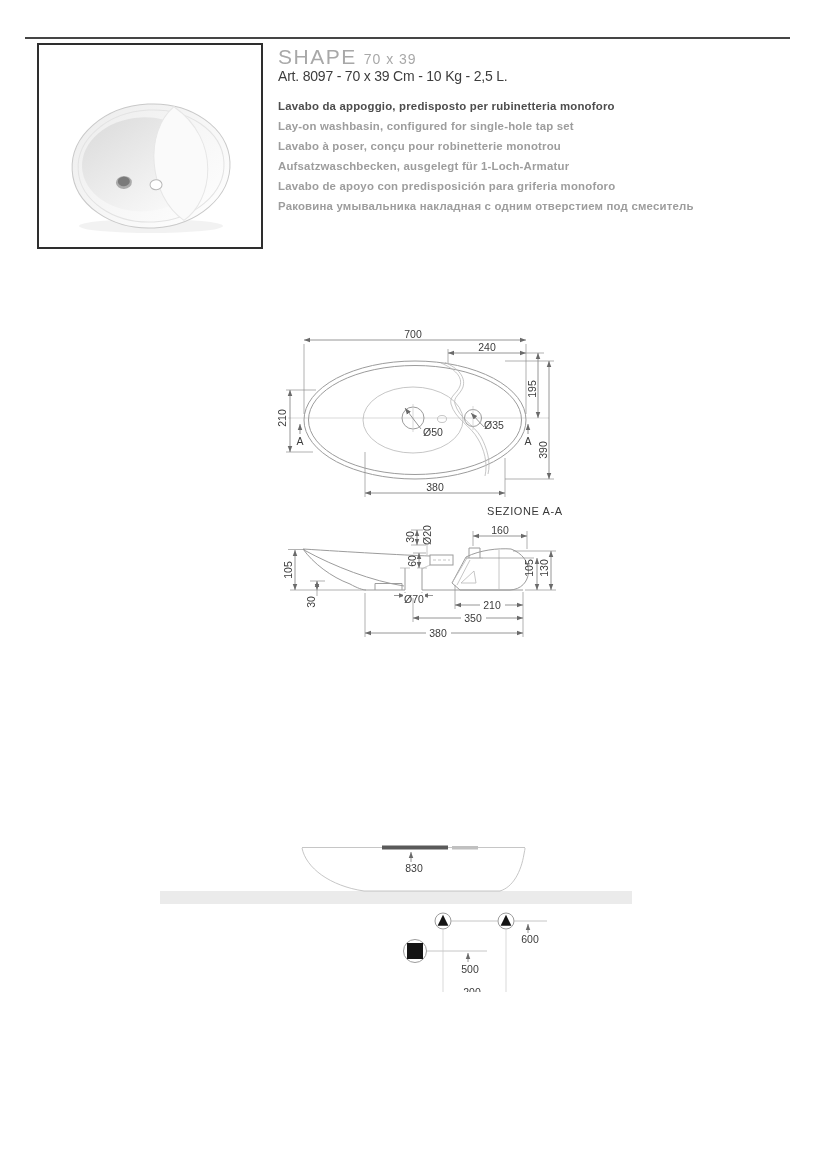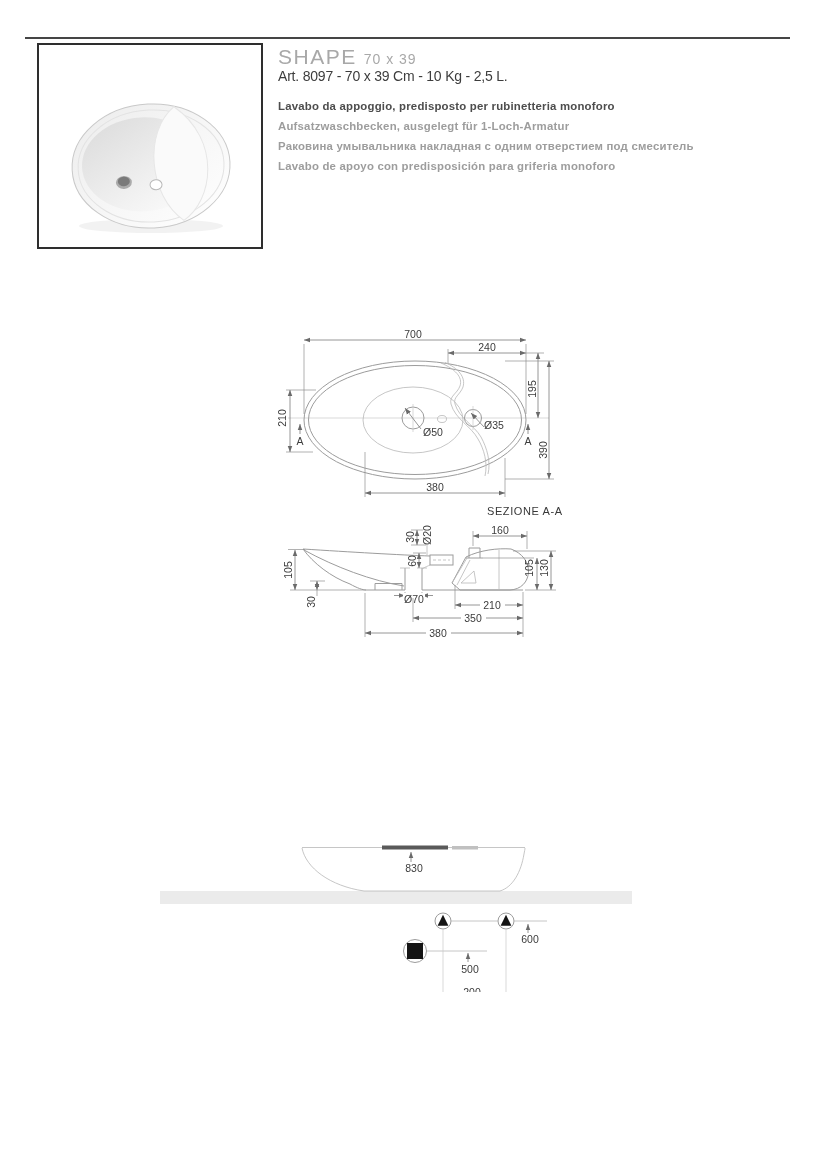--- a/index.html
+++ b/index.html
@@ -62,23 +62,25 @@
       </g>
     </svg>
   </div>
 
   <div class="hdr series-line">
     <span>SHAPE</span><span class="series-size">70 x 39</span>
   </div>
   <div class="hdr art-line">Art. 8097 - 70 x 39 Cm - 10 Kg - 2,5 L.</div>
   <div class="desc">
     <div>Lavabo da appoggio, predisposto per rubinetteria monoforo</div>
+    <div>Lay-on washbasin, configured for single-hole tap set</div>
+    <div>Lavabo à poser, conçu pour robinetterie monotrou</div>
     <div>Aufsatzwaschbecken, ausgelegt für 1-Loch-Armatur</div>
+    <div>Lavabo de apoyo con predisposición para griferia monoforo</div>
     <div>Раковина умывальника накладная с одним отверстием под смеситель</div>
-    <div>Lavabo de apoyo con predisposición para griferia monoforo</div>
   </div>
 
   <svg width="0" height="0" style="position:absolute" aria-hidden="true">
     <defs>
       <marker id="arr" viewBox="0 0 10 10" refX="9" refY="5" markerWidth="9" markerHeight="9" orient="auto-start-reverse">
         <path d="M0,1.6 L9,5 L0,8.4 Z" fill="#6a6a6a"></path>
       </marker>
     </defs>
   </svg>
 

